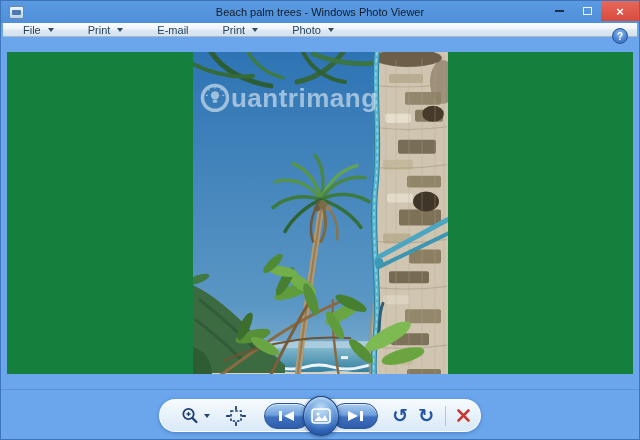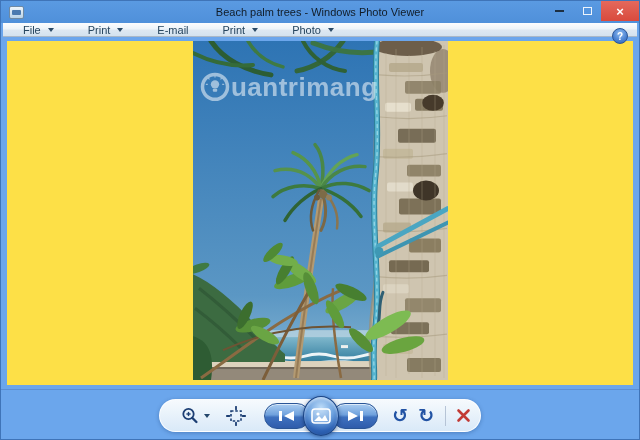--- a/index.html
+++ b/index.html
@@ -14,21 +14,21 @@
   .win-btn{width:28px;display:flex;align-items:center;justify-content:center;}
   .min-glyph{width:9px;height:2px;background:#1d2f42;}
   .max-glyph{width:9px;height:8px;border:1px solid #eef4fb;}
   .close-btn{width:38px;background:linear-gradient(#e4695c,#d94a3d);display:flex;align-items:center;justify-content:center;color:#fff;font-size:13px;font-weight:bold;line-height:1;}
   
   .menubar{position:relative;height:14px;margin:0 2px;background:linear-gradient(#fcfdfe 0%,#eef4f9 45%,#dde8f2 55%,#d3e2ef 100%);border-bottom:1px solid #a8b8c8;display:flex;align-items:center;padding-left:10px;flex:0 0 auto;}
   .menu-item{display:flex;align-items:center;padding:3px 10px;margin-right:14px;font-size:11px;color:#26455e;cursor:default;border-radius:2px;}
   .dd-arrow{width:0;height:0;border-left:3.5px solid transparent;border-right:3.5px solid transparent;border-top:4px solid #2b4a66;margin-left:7px;}
   .help-btn{position:absolute;right:9px;top:5px;width:16px;height:16px;border-radius:50%;background:radial-gradient(circle at 50% 32%,#8fbdf0 0%,#4f86d4 55%,#2d62b4 100%);border:1px solid #2a5596;color:#fff;font-size:10px;font-weight:bold;display:flex;align-items:center;justify-content:center;}
   
-  .content{flex:1 1 auto;margin:4px 6px;background:#fde047;display:flex;justify-content:center;align-items:flex-start;overflow:hidden;}
+  .content{flex:1 1 auto;margin:15px 6px;background:#15803d;display:flex;justify-content:center;align-items:flex-start;overflow:hidden;}
   .photo{width:255px;height:339px;display:block;}
   
   .bottombar{position:relative;height:50px;flex:0 0 auto;background:#6ba6ec;border-top:1px solid #5b8fd6;}
   .toolbar{position:absolute;left:50%;top:9px;transform:translateX(-50%);width:322px;height:33px;border-radius:17px;background:linear-gradient(#f6fafd,#d9e9f8);border:1px solid rgba(255,255,255,.85);box-shadow:0 1px 4px rgba(10,40,90,.3);display:flex;align-items:center;padding:0 8px 0 12px;}
   .tb-btn{display:flex;align-items:center;justify-content:center;background:none;border:none;padding:0;cursor:default;}
   .zoom-group{display:flex;align-items:center;margin-left:8px;}
   .zoom-dd{width:0;height:0;border-left:3.5px solid transparent;border-right:3.5px solid transparent;border-top:4px solid #24466b;margin-left:4px;}
   .actual-btn{margin-left:16px;}
   .pill-btn{width:50px;height:26px;border-radius:13px;background:linear-gradient(#aacdf1 0%,#6fa1dd 45%,#3e71bf 55%,#2f5cab 100%);border:1px solid #2a5596;box-shadow:inset 0 1px 0 rgba(255,255,255,.6);display:flex;align-items:center;justify-content:center;}
   .prev-btn{margin-left:18px;margin-right:-7px;}

